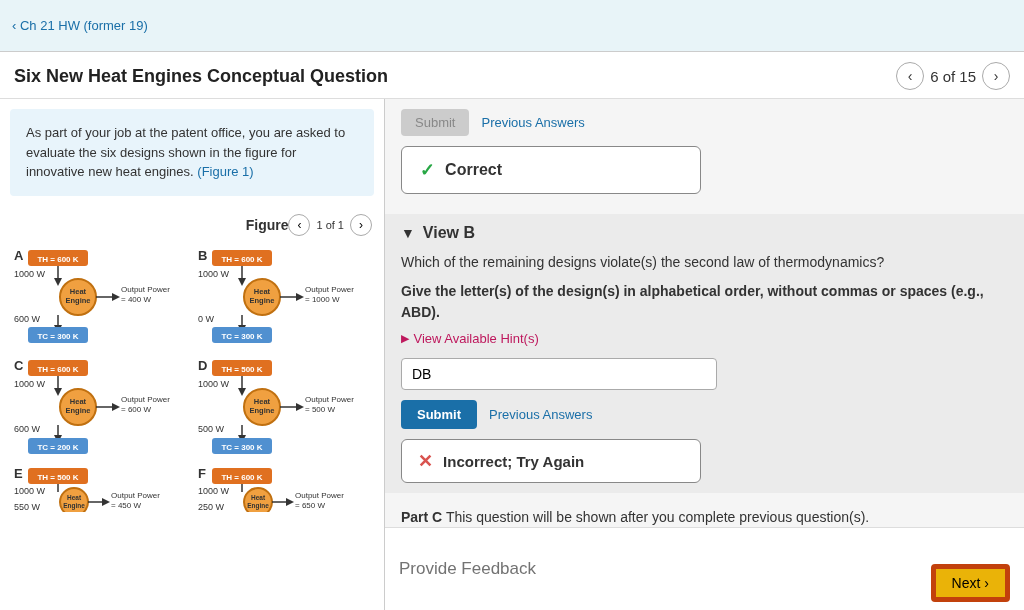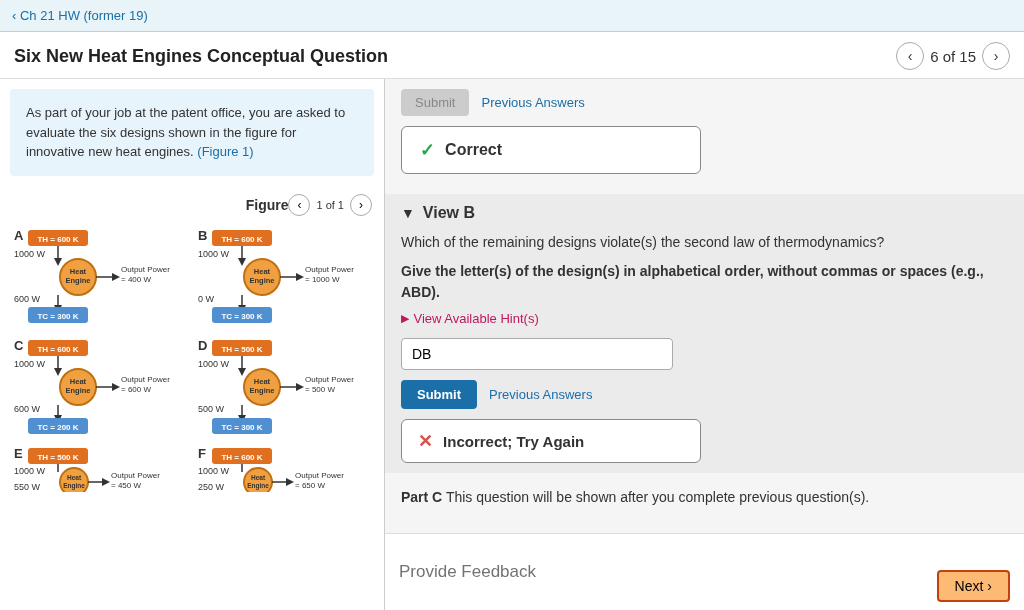--- a/index.html
+++ b/index.html
@@ -1,21 +1,21 @@
 <!DOCTYPE html>
 <html><head>
   <meta charset="utf-8">
   <style>
     * { box-sizing: border-box; margin: 0; padding: 0; }
     body { font-family: Arial, sans-serif; font-size: 14px; color: #333; background: #fff; width: 1024px; height: 610px; overflow: hidden; }
 
     
     .top-nav {
       background: #e8f4f8;
-      padding: 8px 12px;
+      padding: 18px 12px;
       border-bottom: 1px solid #ccc;
       display: flex;
       align-items: center;
     }
     .back-link {
       color: #1a6fa8;
       font-size: 13px;
       text-decoration: none;
       cursor: pointer;
     }
@@ -161,21 +161,21 @@
       font-size: 13px;
       cursor: pointer;
       display: flex;
       align-items: center;
       gap: 4px;
       margin-bottom: 12px;
     }
     .hint-link::before { content: '▶ '; font-size: 11px; }
 
     .answer-input {
-      width: 272px;
+      width: 316px;
       padding: 7px 10px;
       border: 1.5px solid #aaa;
       border-radius: 4px;
       font-size: 14px;
       margin-bottom: 10px;
       display: block;
     }
 
     .submit-row-b {
       display: flex;
@@ -229,22 +229,22 @@
       left: 385px;
       right: 0;
     }
     .feedback-link {
       color: #737373;
       font-size: 17px;
       cursor: pointer;
       text-decoration: none;
     }
     .next-btn {
-      background: #fdba74;
-      border: 2px solid #c2410c;
+      background: #eab308;
+      border: 5px solid #c2410c;
       padding: 6px 16px;
       border-radius: 4px;
       font-size: 14px;
       cursor: pointer;
       display: flex;
       align-items: center;
       gap: 4px;
       margin-top: 28px;
     }
 

